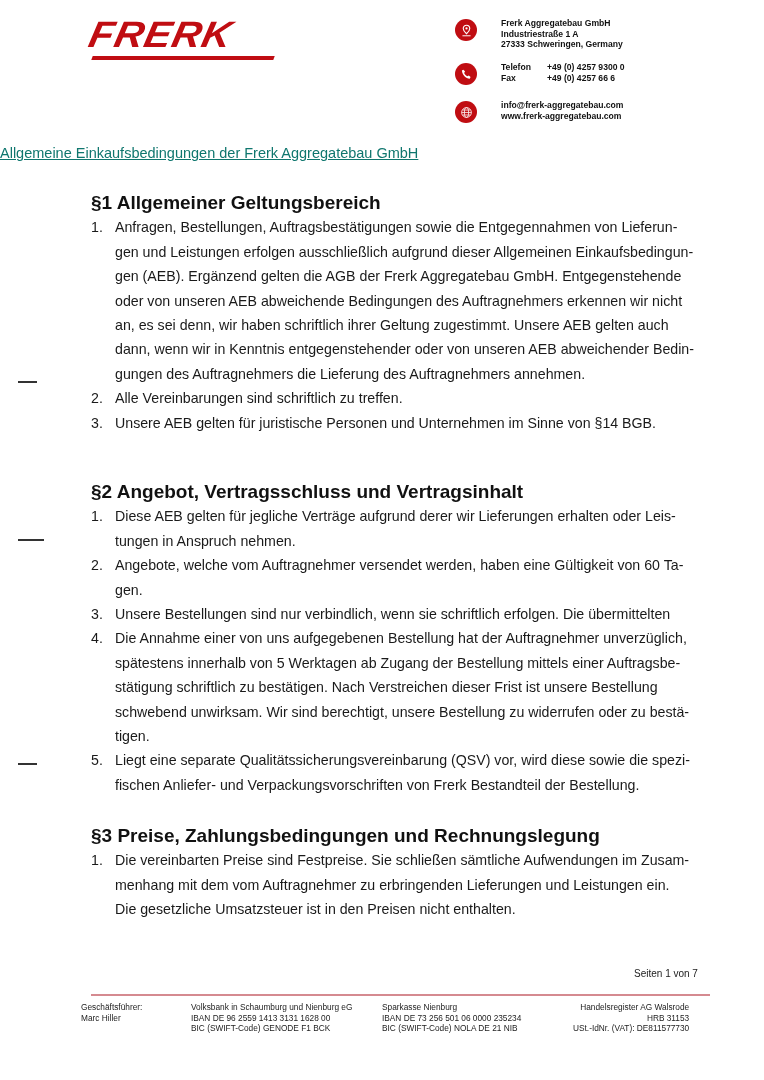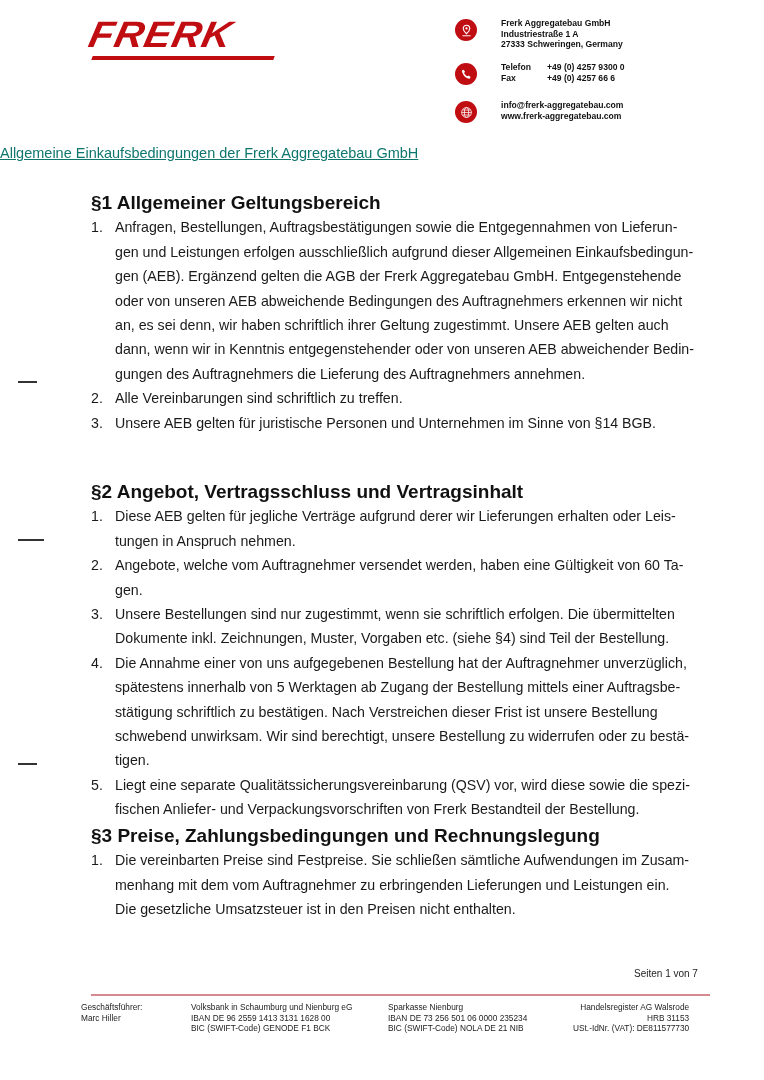--- a/index.html
+++ b/index.html
@@ -145,22 +145,21 @@
   <div class="item">
     <span class="num">2.</span>
     <span class="txt">
       <span class="line">Angebote, welche vom Auftragnehmer versendet werden, haben eine Gültigkeit von 60 Ta-</span>
       <span class="line">gen.</span>
     </span>
   </div>
   <div class="item">
     <span class="num">3.</span>
     <span class="txt">
-      <span class="line">Unsere Bestellungen sind nur zugestimmt, wenn sie schriftlich erfolgen. Die übermittelten</span>
-      <span class="line">Dokumente inkl. Zeichnungen, Muster, Vorgaben etc. (siehe §4) sind Teil der Bestellung.</span>
+      <span class="line">Unsere Bestellungen sind nur verbindlich, wenn sie schriftlich erfolgen. Die übermittelten</span>
     </span>
   </div>
   <div class="item">
     <span class="num">4.</span>
     <span class="txt">
       <span class="line">Die Annahme einer von uns aufgegebenen Bestellung hat der Auftragnehmer unverzüglich,</span>
       <span class="line">spätestens innerhalb von 5 Werktagen ab Zugang der Bestellung mittels einer Auftragsbe-</span>
       <span class="line">stätigung schriftlich zu bestätigen. Nach Verstreichen dieser Frist ist unsere Bestellung</span>
       <span class="line">schwebend unwirksam. Wir sind berechtigt, unsere Bestellung zu widerrufen oder zu bestä-</span>
       <span class="line">tigen.</span>
@@ -196,21 +195,21 @@
 
 <div class="footer-col" style="left:81px;">
   <div>Geschäftsführer:</div>
   <div>Marc Hiller</div>
 </div>
 <div class="footer-col" style="left:191px;">
   <div>Volksbank in Schaumburg und Nienburg eG</div>
   <div>IBAN DE 96 2559 1413 3131 1628 00</div>
   <div>BIC (SWIFT-Code) GENODE F1 BCK</div>
 </div>
-<div class="footer-col" style="left:382px;margin-left:6px;">
+<div class="footer-col" style="left:382px;">
   <div>Sparkasse Nienburg</div>
   <div>IBAN DE 73 256 501 06 0000 235234</div>
   <div>BIC (SWIFT-Code) NOLA DE 21 NIB</div>
 </div>
 <div class="footer-col" style="left:573px;text-align:right;">
   <div>Handelsregister AG Walsrode</div>
   <div>HRB 31153</div>
   <div>USt.-IdNr. (VAT): DE811577730</div>
 </div>
 

